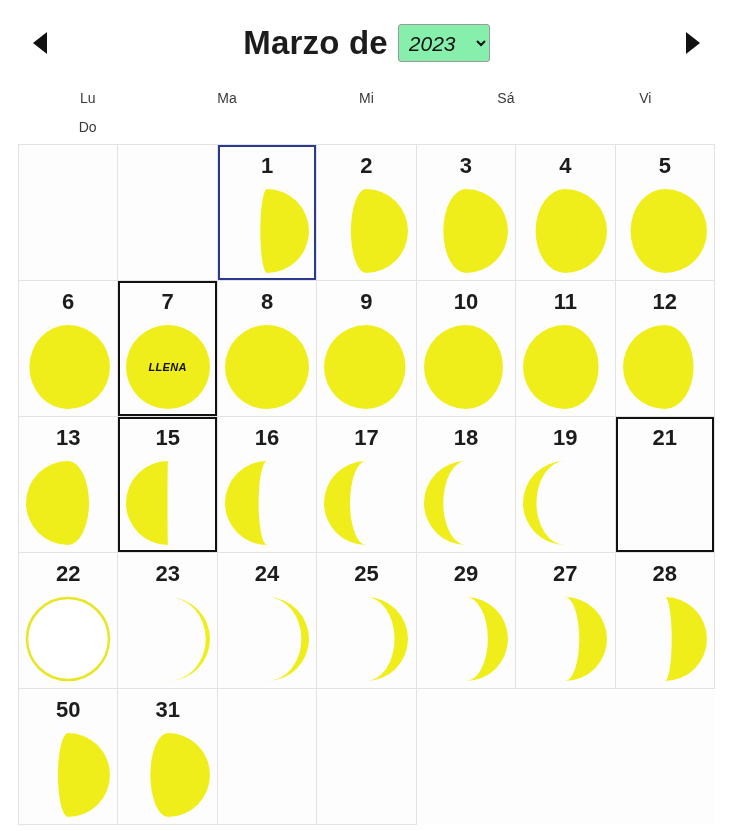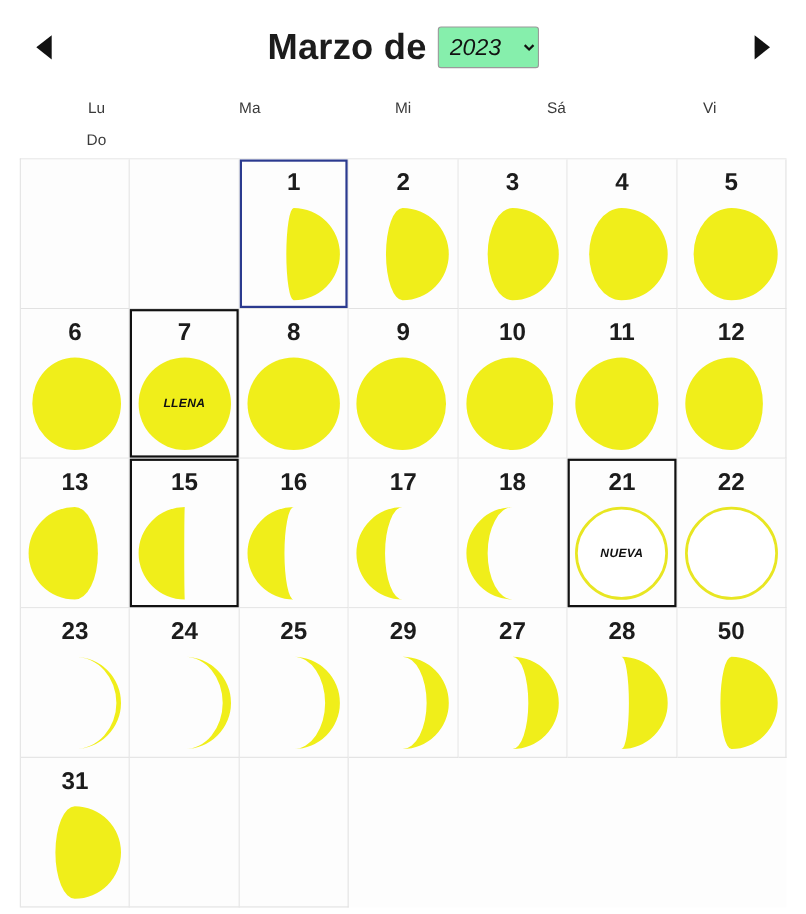--- a/index.html
+++ b/index.html
@@ -316,28 +316,30 @@
         </div>
       </div>
       <div class="cell">
         <div class="daynum">18</div>
         <div class="moon-area">
           <svg width="92" height="92" viewBox="0 0 92 92">
             <path d="M 46 4 A 42 42 0 0 0 46 88 A 22.68 42 0 0 1 46 4 Z" fill="#f0ee1a"></path>
           </svg>
         </div>
       </div>
+      <div class="cell">
+        <div class="daynum">19</div>
+        <div class="moon-area">
+          <svg width="92" height="92" viewBox="0 0 92 92">
+            <path d="M 46 4 A 42 42 0 0 0 46 88 A 28.56 42 0 0 1 46 4 Z" fill="#f0ee1a"></path>
+          </svg>
+        </div>
+      </div>
       <div class="cell sel-black">
         <div class="daynum">21</div>
-        <div class="moon-area">
-          <svg width="92" height="92" viewBox="0 0 92 92">
-            <circle cx="46" cy="46" r="41" fill="#ffffff" stroke="#e8e622" stroke-width="2.5"></circle>
-          </svg>
-          <span class="phase-label">NUEVA</span>
-        </div>
       </div>
       <div class="cell">
         <div class="daynum">22</div>
         <div class="moon-area">
           <svg width="92" height="92" viewBox="0 0 92 92">
             <circle cx="46" cy="46" r="41" fill="#ffffff" stroke="#e8e622" stroke-width="2.5"></circle>
           </svg>
         </div>
       </div>
       <div class="cell">

